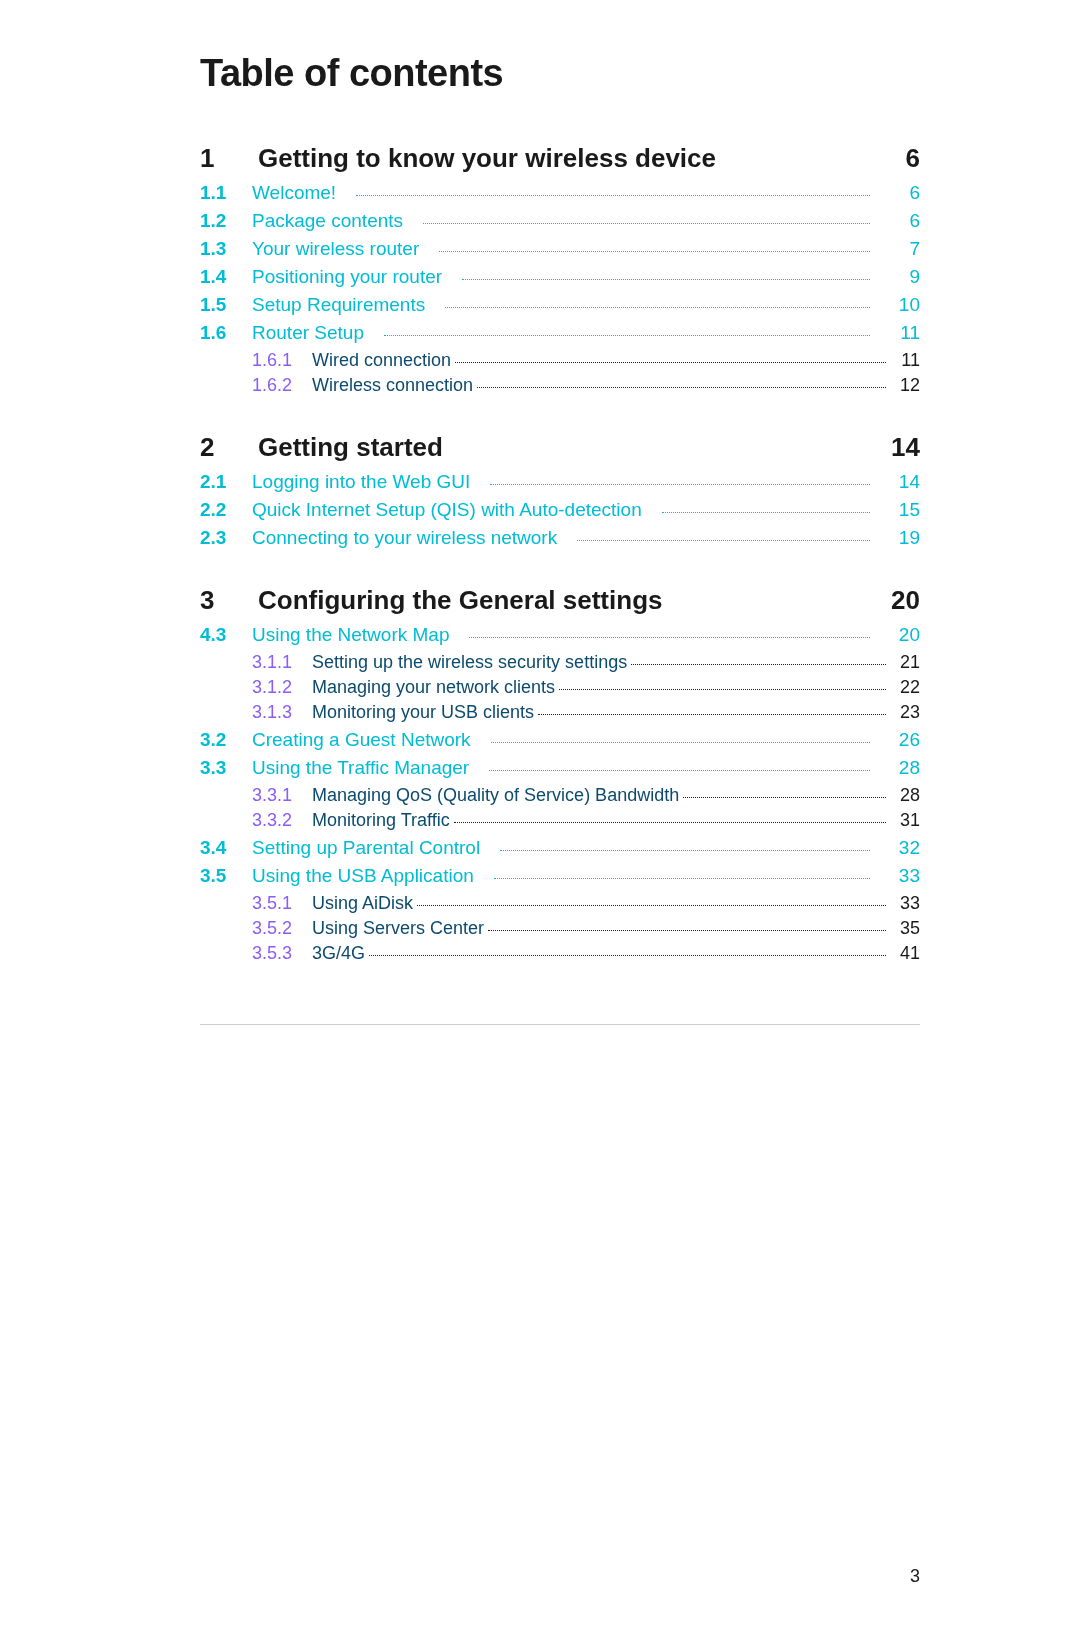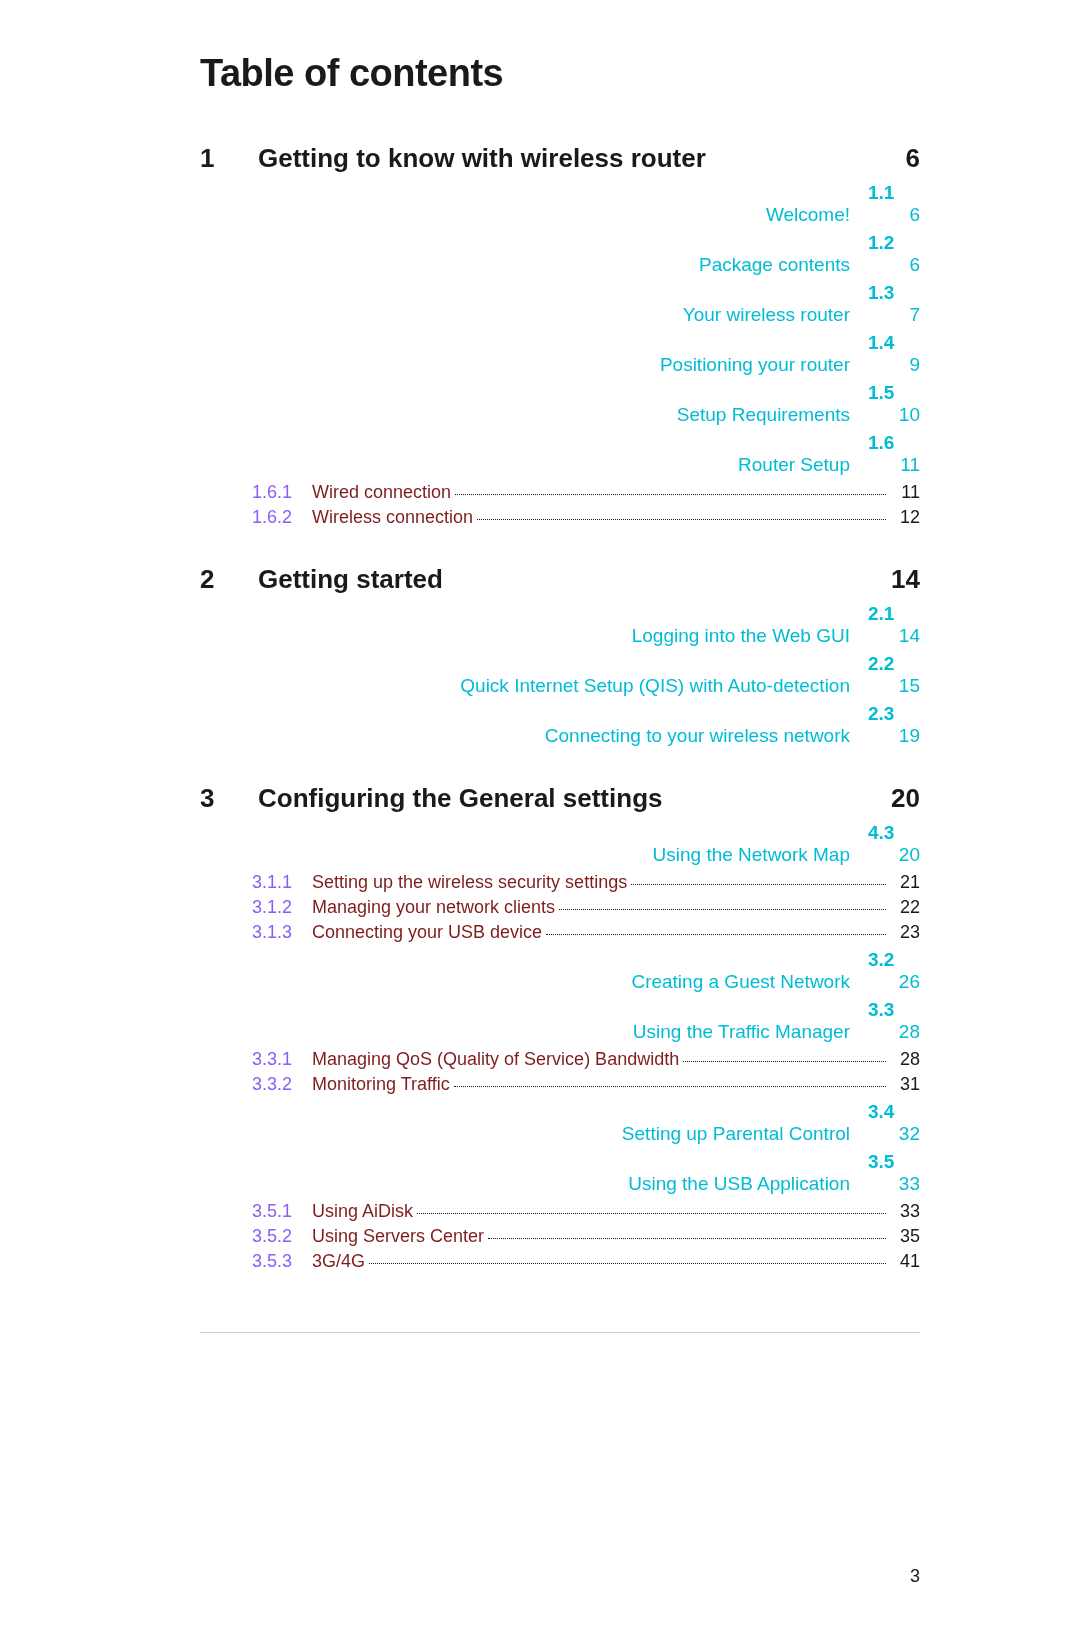--- a/index.html
+++ b/index.html
@@ -57,24 +57,23 @@
     .section-page {
       font-size: 26px;
       font-weight: 900;
       color: #1a1a1a;
       min-width: 40px;
       text-align: right;
     }
 
     .toc-entry {
       display: flex;
-      align-items: flex-end;
+      align-items: center;
       margin-bottom: 6px;
       font-size: 19px;
-      flex-direction: column;
     }
 
     .toc-number {
       color: #00bcd4;
       font-weight: 700;
       min-width: 52px;
       font-size: 19px;
     }
 
     .toc-link {
@@ -121,21 +120,21 @@
     }
 
     .toc-sub-link {
       color: #1a1a1a;
       flex: 1;
       display: flex;
       align-items: baseline;
     }
 
     .toc-sub-link-text {
-      color: #7f1d1d;
+      color: #0c4a6e;
       white-space: nowrap;
     }
 
     .toc-sub-dots {
       flex: 1;
       border-bottom: 1px dotted #1a1a1a;
       margin: 0 4px;
       position: relative;
       top: -3px;
     }
@@ -168,21 +167,21 @@
   </style>
 </head>
 <body>
 
 <div class="page-container">
 
   <h1 class="page-title">Table of contents</h1>
 
   <div class="section-header">
     <span class="section-number">1</span>
-    <span class="section-header-title">Getting to know with wireless router</span>
+    <span class="section-header-title">Getting to know your wireless device</span>
     <span class="section-page">6</span>
   </div>
 
   <div class="toc-entry">
     <span class="toc-number">1.1</span>
     <span class="toc-link">
       <span class="toc-link-text">Welcome!</span>
       <span class="toc-dots"></span>
       <span class="toc-page">6</span>
     </span>
@@ -313,21 +312,21 @@
     <span class="toc-sub-link">
       <span class="toc-sub-link-text">Managing your network clients</span>
       <span class="toc-sub-dots"></span>
       <span class="toc-sub-page">22</span>
     </span>
   </div>
 
   <div class="toc-sub-entry">
     <span class="toc-sub-number">3.1.3</span>
     <span class="toc-sub-link">
-      <span class="toc-sub-link-text">Connecting your USB device</span>
+      <span class="toc-sub-link-text">Monitoring your USB clients</span>
       <span class="toc-sub-dots"></span>
       <span class="toc-sub-page">23</span>
     </span>
   </div>
 
   <div class="toc-entry" style="margin-top: 6px;">
     <span class="toc-number">3.2</span>
     <span class="toc-link">
       <span class="toc-link-text">Creating a Guest Network</span>
       <span class="toc-dots"></span>

